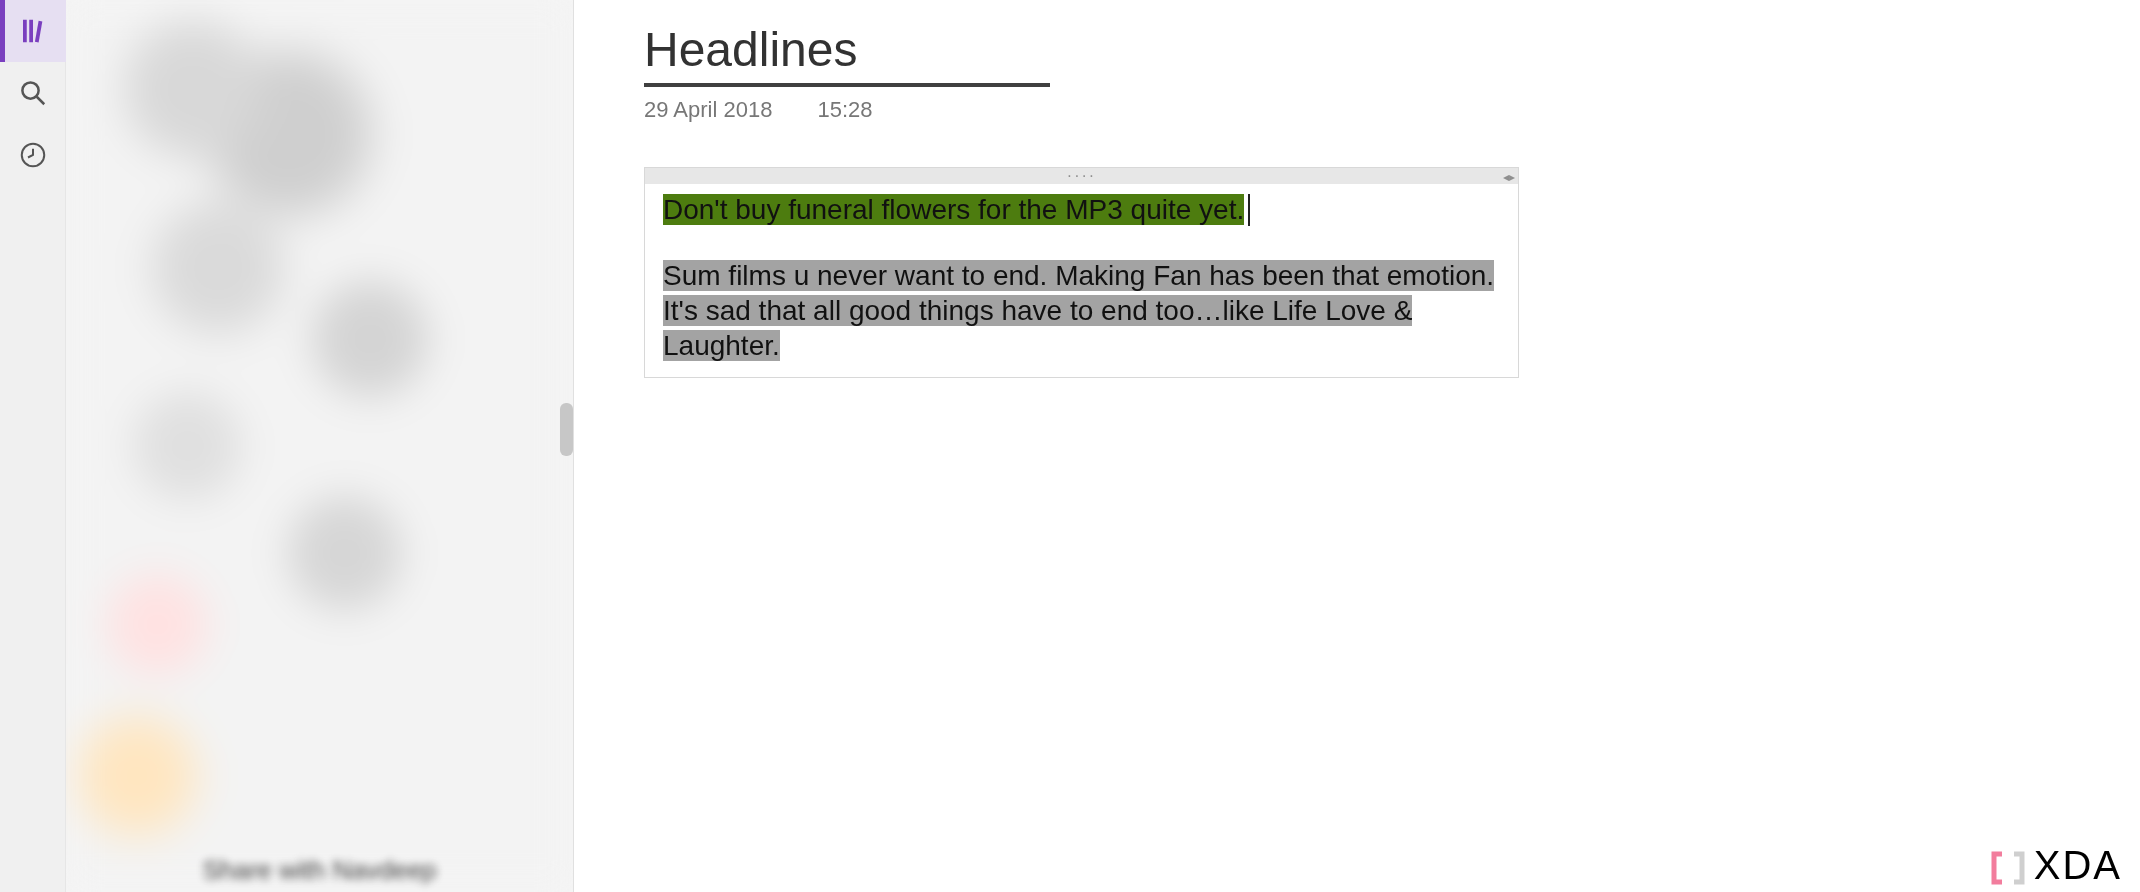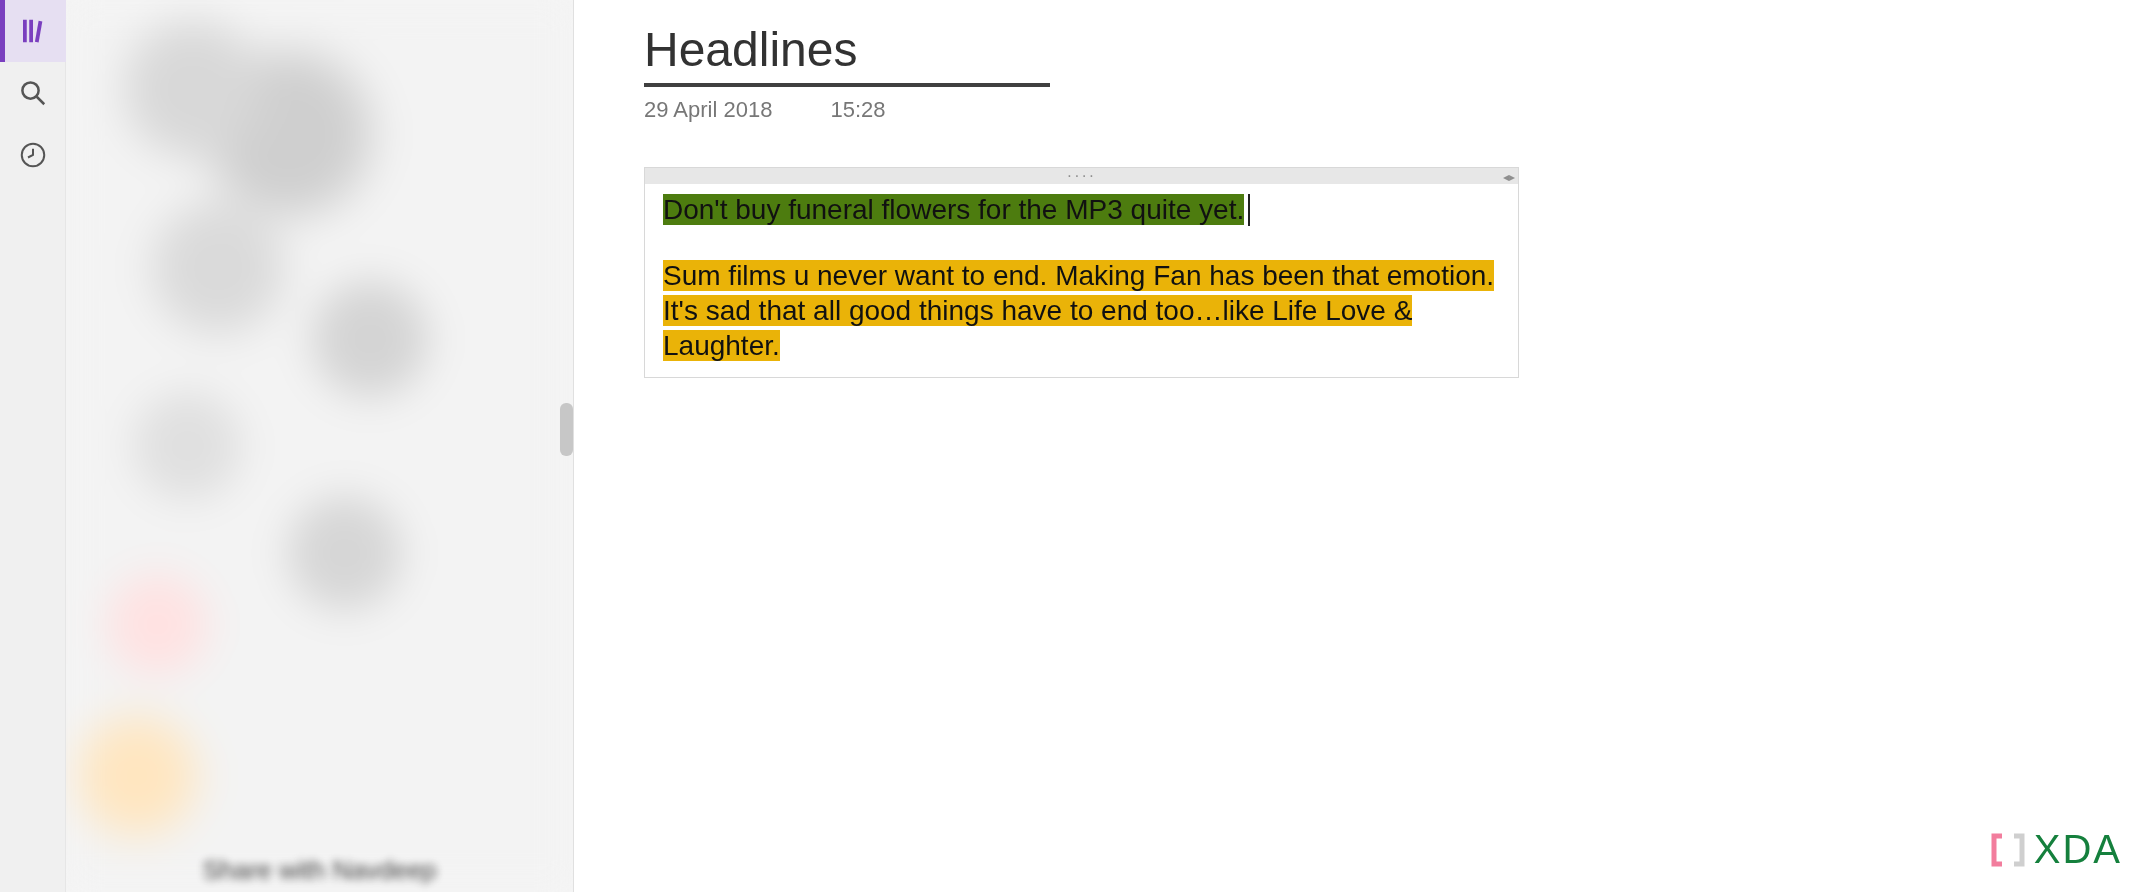--- a/index.html
+++ b/index.html
@@ -103,21 +103,21 @@
       font-size: 48px;
       font-weight: 300;
       color: #323232;
       padding: 0 0 6px 0;
       border-bottom: 4px solid #404040;
       width: 406px;
       outline: none;
     }
     .meta {
       display: flex;
-      gap: 58px;
+      gap: 45px;
       margin-top: 10px;
       color: #777;
       font-size: 22px;
     }
     .note-container {
       margin-top: 44px;
       border: 1px solid #d8d8d8;
       width: 875px;
       position: relative;
     }
@@ -158,33 +158,33 @@
       display: inline-block;
       width: 1.5px;
       height: 32px;
       background: #222;
       vertical-align: middle;
       margin-left: 4px;
       position: relative;
       top: -2px;
     }
     .line-yellow {
-      background: #eab308;
+      background: #a3a3a3;
       display: inline;
       margin-top: 40px;
     }
     .line-gap { height: 30px; }
     .watermark {
       position: absolute;
       right: 18px;
-      bottom: 20px;
-      display: flex;
-      align-items: center;
+      bottom: 4px;
+      display: flex;
+      align-items: flex-end;
       gap: 6px;
-      color: #15803d;
+      color: #000000;
       font-size: 40px;
       font-weight: 300;
       letter-spacing: 2px;
       font-family: Arial, sans-serif;
     }
     .watermark svg { display:block; }
   </style>
 </head>
 <body>
 

